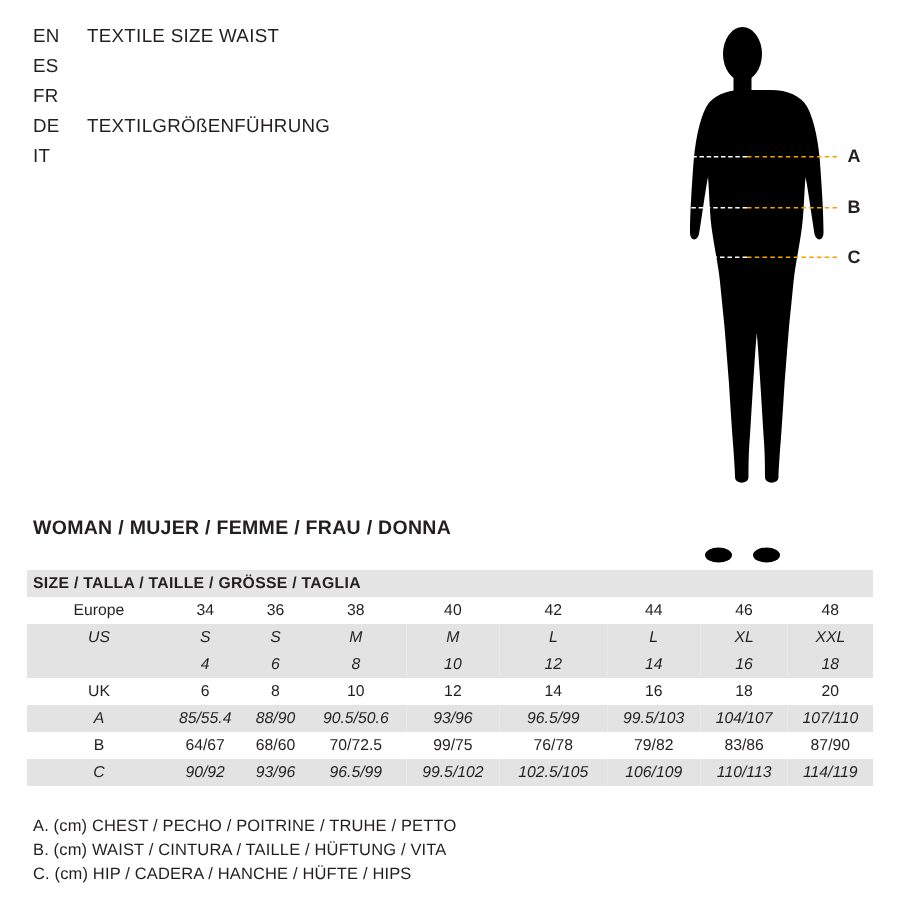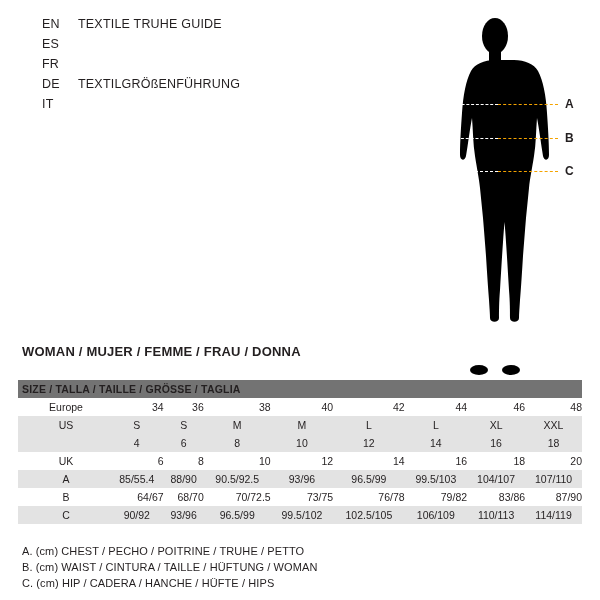--- a/index.html
+++ b/index.html
@@ -31,21 +31,20 @@
     display: flex;
     align-items: baseline;
     height: 20px;
     line-height: 20px;
   }
   .lang-code {
     width: 36px;
     font-size: 12.5px;
     letter-spacing: 0.2px;
     color: #231f20;
-    margin-left: 20px;
   }
   .lang-title {
     font-size: 12.5px;
     letter-spacing: 0.2px;
     color: #231f20;
   }
   
   .figure-area {
     position: absolute;
     left: 400px;
@@ -101,33 +100,33 @@
     text-align: center;
     vertical-align: middle;
     white-space: nowrap;
   }
   table.size-table td.label {
     text-align: center;
     padding-left: 4px;
     width: 88px;
   }
   tr.head td {
-    background: #737373;
+    background: #e5e5e5;
     font-weight: bold;
     text-align: left;
     padding-left: 4px;
     font-size: 10.5px;
     letter-spacing: 0.2px;
   }
   tr.shade td {
     background: #e3e3e3;
+    font-style: italic;
   }
   tr.plain td {
     background: #ffffff;
-    text-align: right;
   }
   
   .footnotes {
     position: absolute;
     left: 22px;
     top: 543px;
     width: 500px;
   }
   .footnote {
     font-size: 11px;
@@ -138,21 +137,21 @@
   }
 </style>
 </head>
 <body>
 
 <div class="page">
 
   <div class="lang-block">
     <div class="lang-row">
       <span class="lang-code">EN</span>
-      <span class="lang-title">TEXTILE TRUHE GUIDE</span>
+      <span class="lang-title">TEXTILE SIZE WAIST</span>
     </div>
     <div class="lang-row">
       <span class="lang-code">ES</span>
     </div>
     <div class="lang-row">
       <span class="lang-code">FR</span>
     </div>
     <div class="lang-row">
       <span class="lang-code">DE</span>
       <span class="lang-title">TEXTILGRÖßENFÜHRUNG</span>
@@ -268,33 +267,33 @@
         <td>12</td>
         <td>14</td>
         <td>16</td>
         <td>18</td>
         <td>20</td>
       </tr>
       <tr class="shade">
         <td class="label">A</td>
         <td>85/55.4</td>
         <td>88/90</td>
-        <td>90.5/92.5</td>
+        <td>90.5/50.6</td>
         <td>93/96</td>
         <td>96.5/99</td>
         <td>99.5/103</td>
         <td>104/107</td>
         <td>107/110</td>
       </tr>
       <tr class="plain">
         <td class="label">B</td>
         <td>64/67</td>
-        <td>68/70</td>
+        <td>68/60</td>
         <td>70/72.5</td>
-        <td>73/75</td>
+        <td>99/75</td>
         <td>76/78</td>
         <td>79/82</td>
         <td>83/86</td>
         <td>87/90</td>
       </tr>
       <tr class="shade">
         <td class="label">C</td>
         <td>90/92</td>
         <td>93/96</td>
         <td>96.5/99</td>
@@ -303,17 +302,17 @@
         <td>106/109</td>
         <td>110/113</td>
         <td>114/119</td>
       </tr>
     </tbody>
       </table>
   </div>
 
   <div class="footnotes">
     <div class="footnote">A. (cm) CHEST / PECHO / POITRINE / TRUHE / PETTO</div>
-    <div class="footnote">B. (cm) WAIST / CINTURA / TAILLE / HÜFTUNG / WOMAN</div>
+    <div class="footnote">B. (cm) WAIST / CINTURA / TAILLE / HÜFTUNG / VITA</div>
     <div class="footnote">C. (cm) HIP / CADERA / HANCHE / HÜFTE / HIPS</div>
   </div>
 
 </div>
 
 </body></html>

